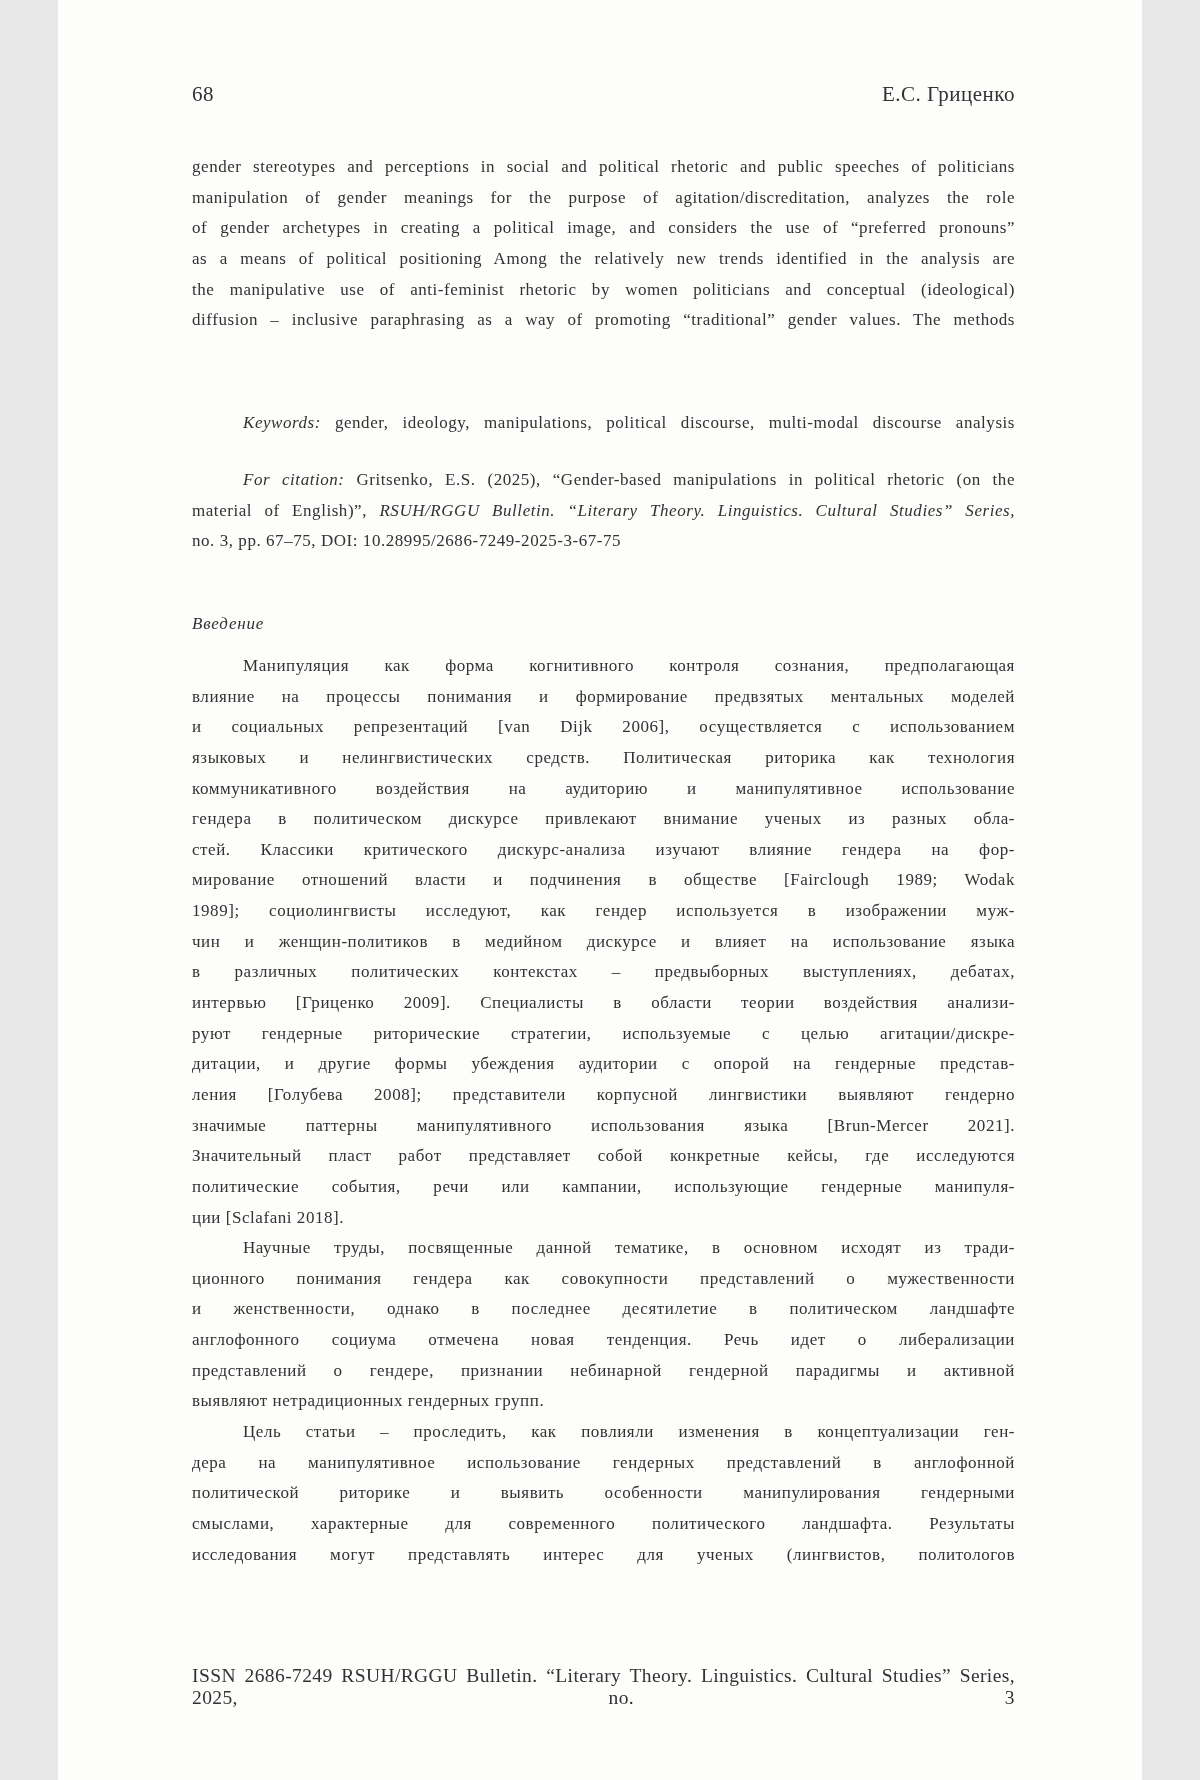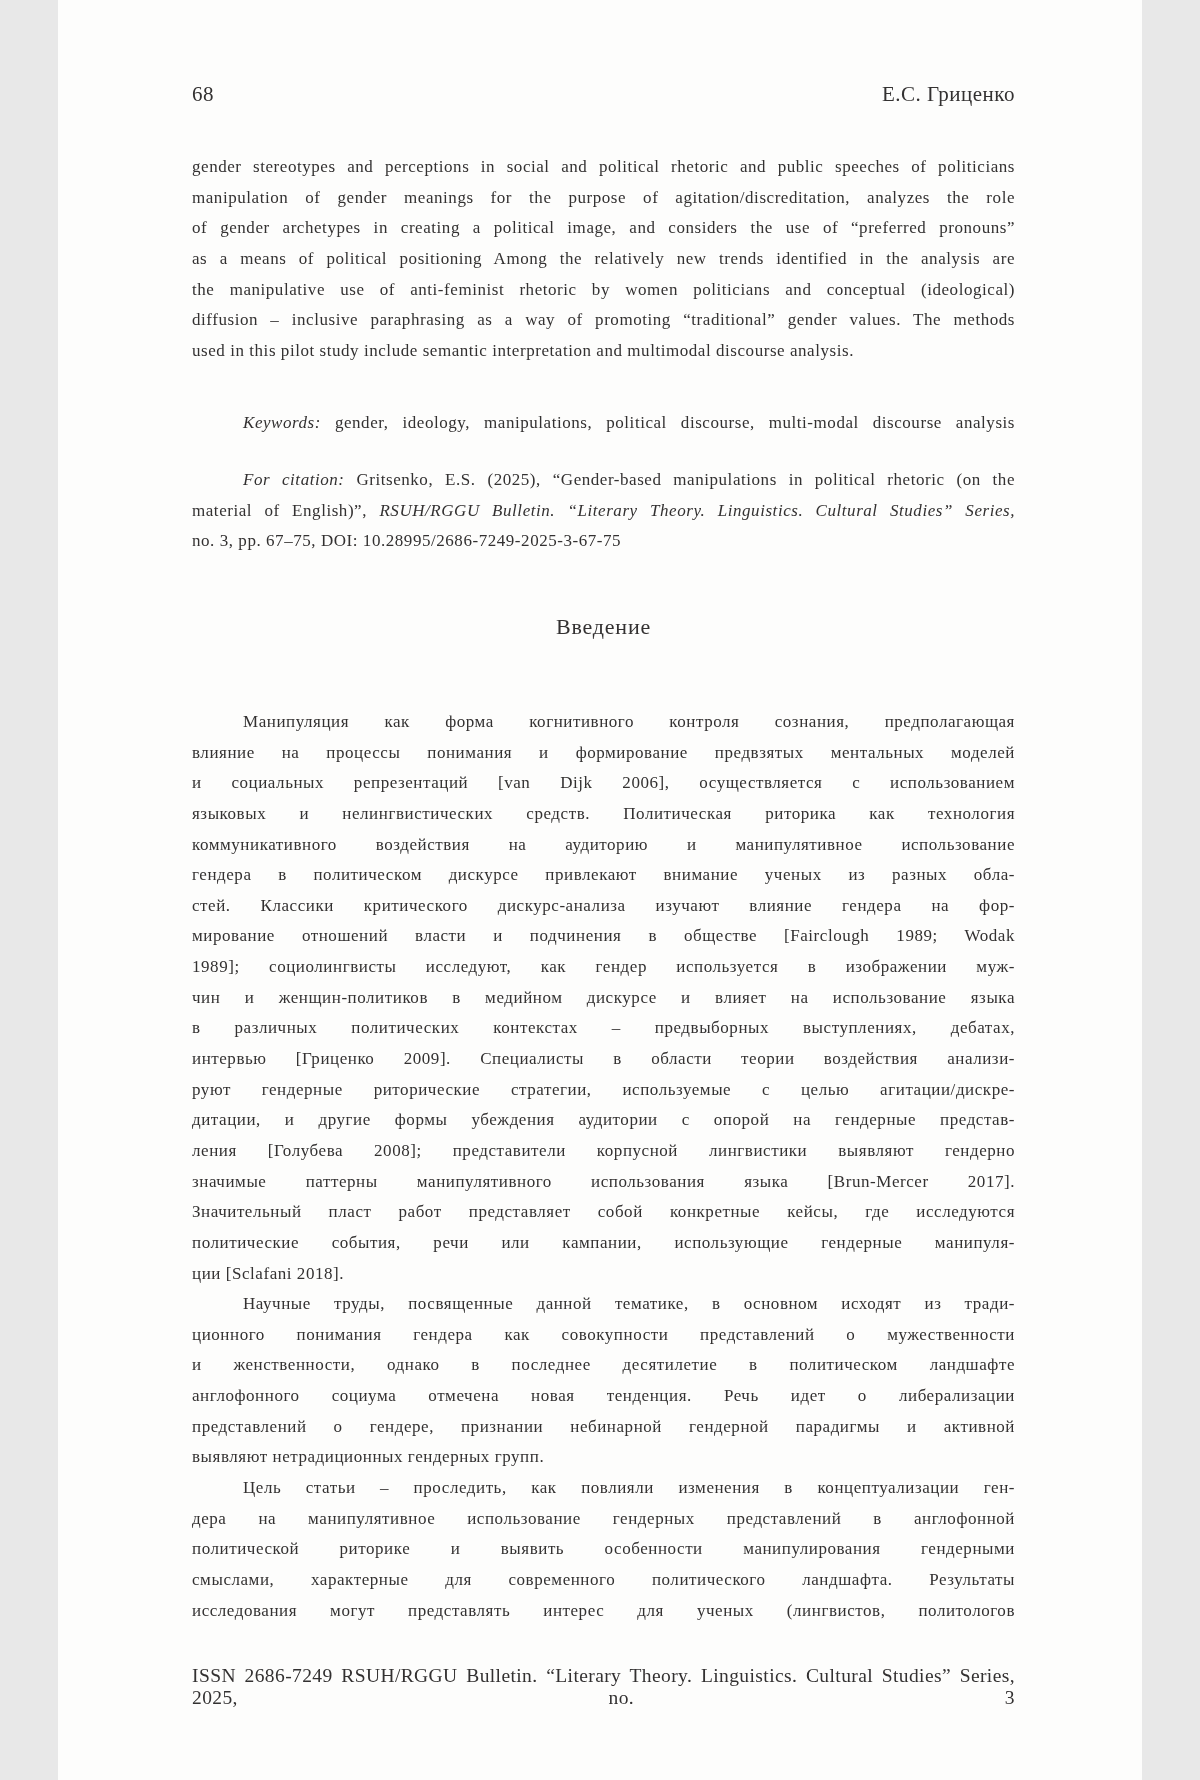--- a/index.html
+++ b/index.html
@@ -10,22 +10,22 @@
     margin:0 auto;
     font-family:"Liberation Serif","DejaVu Serif",serif;
     color:#333131;
     overflow:hidden;
   }
   .block{position:absolute;left:134px;right:127px;}
   .header{top:82px;display:flex;justify-content:space-between;font-size:21px;letter-spacing:0.5px;}
   .abstract{top:152px;}
   .keywords{top:408px;}
   .citation{top:465px;}
-  .heading{top:614px;font-size:22px;letter-spacing:0.8px;text-align:center;}
-  .bodytext{top:707px;}
+  .heading{top:614px;font-size:17px;font-style:italic;letter-spacing:0.8px;}
+  .bodytext{top:651px;}
   .footer{top:1665px;font-size:19.5px;letter-spacing:0.4px;text-align:justify;text-align-last:justify;}
   .line{
     height:30.65px;line-height:30.65px;
     font-size:17px;letter-spacing:0.55px;
     text-align:justify;text-align-last:justify;
     white-space:normal;overflow:hidden;
   }
   .line.indent{text-indent:51px;}
   .line.last{text-align-last:left;}
   .it{font-style:italic;}
@@ -40,21 +40,20 @@
     <span>Е.С. Гриценко</span>
   </div>
 
   <div class="block abstract">
       <div class="line"><span>gender stereotypes and perceptions in social and political rhetoric and public speeches of politicians</span></div>
       <div class="line"><span>manipulation of gender meanings for the purpose of agitation/discreditation, analyzes the role</span></div>
       <div class="line"><span>of gender archetypes in creating a political image, and considers the use of “preferred pronouns”</span></div>
       <div class="line"><span>as a means of political positioning Among the relatively new trends identified in the analysis are</span></div>
       <div class="line"><span>the manipulative use of anti-feminist rhetoric by women politicians and conceptual (ideological)</span></div>
       <div class="line"><span>diffusion – inclusive paraphrasing as a way of promoting “traditional” gender values. The methods</span></div>
-      <div class="line last"><span>used in this pilot study include semantic interpretation and multimodal discourse analysis.</span></div>
     </div>
 
   <div class="block keywords">
       <div class="line indent"><span class="it">Keywords:</span><span> gender, ideology, manipulations, political discourse, multi-modal discourse analysis</span></div>
     </div>
 
   <div class="block citation">
       <div class="line indent"><span class="it">For citation:</span><span> Gritsenko, E.S. (2025), “Gender-based manipulations in political rhetoric (on the</span></div>
       <div class="line"><span>material of English)”, </span><span class="it">RSUH/RGGU Bulletin. “Literary Theory. Linguistics. Cultural Studies” Series,</span></div>
       <div class="line last"><span>no. 3, pp. 67–75, DOI: 10.28995/2686-7249-2025-3-67-75</span></div>
@@ -72,21 +71,21 @@
         <div class="line"><span>гендера в политическом дискурсе привлекают внимание ученых из разных обла-</span></div>
         <div class="line"><span>стей. Классики критического дискурс-анализа изучают влияние гендера на фор-</span></div>
         <div class="line"><span>мирование отношений власти и подчинения в обществе [Fairclough 1989; Wodak</span></div>
         <div class="line"><span>1989]; социолингвисты исследуют, как гендер используется в изображении муж-</span></div>
         <div class="line"><span>чин и женщин-политиков в медийном дискурсе и влияет на использование языка</span></div>
         <div class="line"><span>в различных политических контекстах – предвыборных выступлениях, дебатах,</span></div>
         <div class="line"><span>интервью [Гриценко 2009]. Специалисты в области теории воздействия анализи-</span></div>
         <div class="line"><span>руют гендерные риторические стратегии, используемые с целью агитации/дискре-</span></div>
         <div class="line"><span>дитации, и другие формы убеждения аудитории с опорой на гендерные представ-</span></div>
         <div class="line"><span>ления [Голубева 2008]; представители корпусной лингвистики выявляют гендерно</span></div>
-        <div class="line"><span>значимые паттерны манипулятивного использования языка [Brun-Mercer 2017].</span></div>
+        <div class="line"><span>значимые паттерны манипулятивного использования языка [Brun-Mercer 2021].</span></div>
         <div class="line"><span>Значительный пласт работ представляет собой конкретные кейсы, где исследуются</span></div>
         <div class="line"><span>политические события, речи или кампании, использующие гендерные манипуля-</span></div>
         <div class="line last"><span>ции [Sclafani 2018].</span></div>
       </div>
     <div>
         <div class="line indent"><span>Научные труды, посвященные данной тематике, в основном исходят из тради-</span></div>
         <div class="line"><span>ционного понимания гендера как совокупности представлений о мужественности</span></div>
         <div class="line"><span>и женственности, однако в последнее десятилетие в политическом ландшафте</span></div>
         <div class="line"><span>англофонного социума отмечена новая тенденция. Речь идет о либерализации</span></div>
         <div class="line"><span>представлений о гендере, признании небинарной гендерной парадигмы и активной</span></div>

